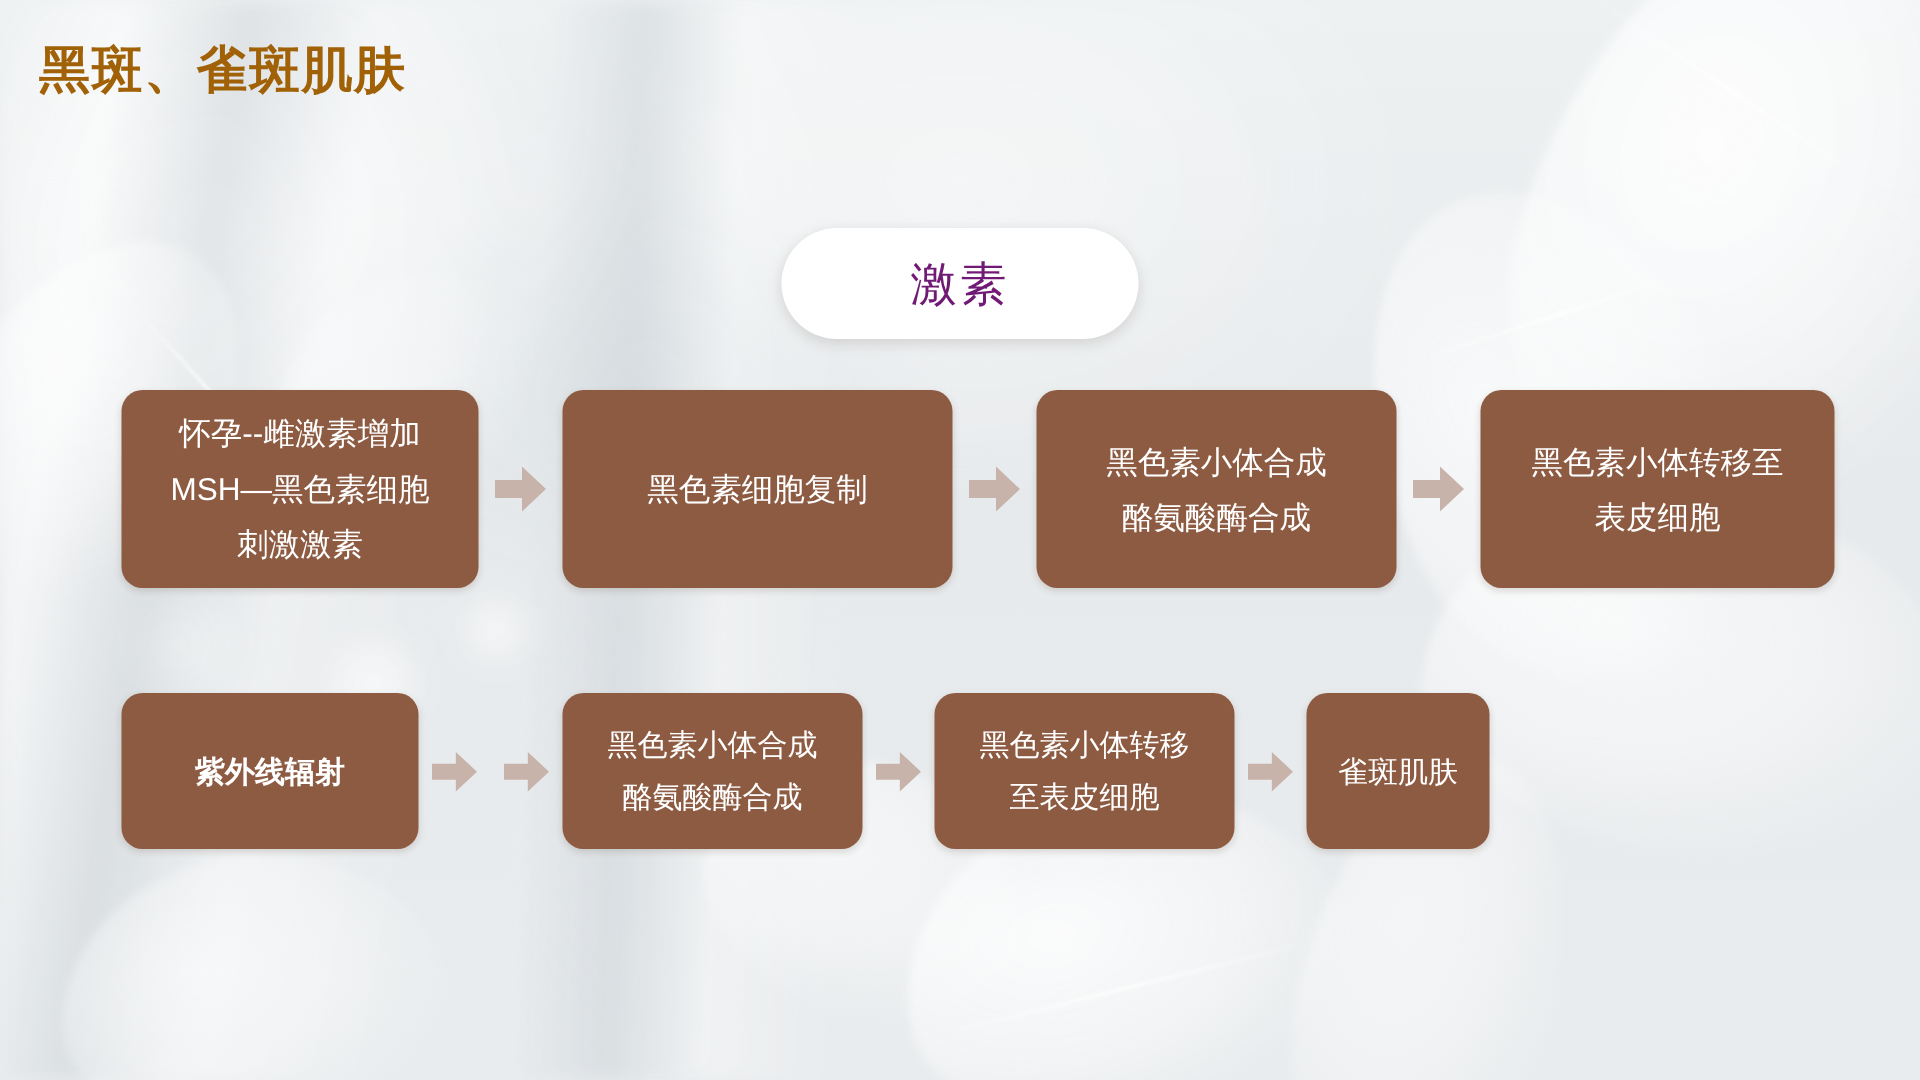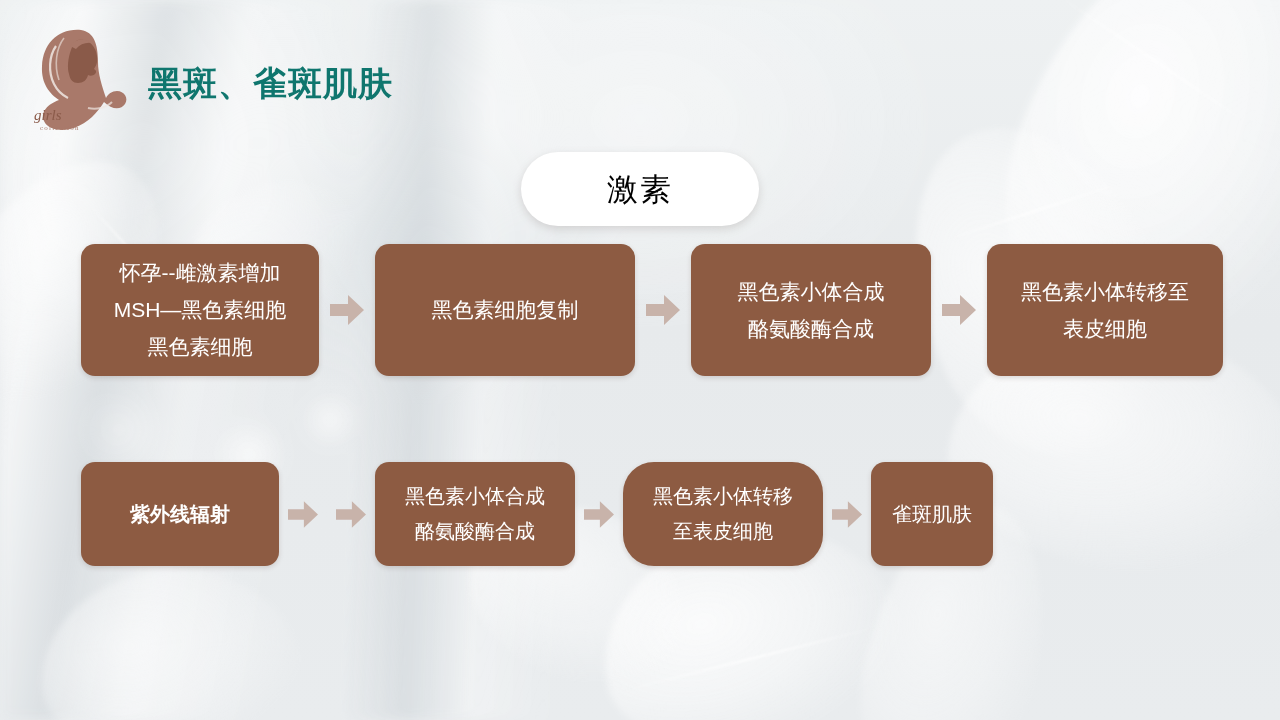--- a/index.html
+++ b/index.html
@@ -103,21 +103,21 @@
     position: relative;
     width: 104px;
     height: 112px;
     flex: 0 0 auto;
   }
   .logo-wrap svg { display: block; }
 
   .deck-title {
     font-size: 34px;
     font-weight: bold;
-    color: #0f766e;
+    color: #a16207;
     letter-spacing: 1px;
     white-space: nowrap;
     line-height: 1;
     margin-top: 6px;
   }
 
   
   .pill {
     position: absolute;
     left: 521px;
@@ -126,32 +126,32 @@
     height: 74px;
     background: #ffffff;
     border-radius: 40px;
     display: flex;
     align-items: center;
     justify-content: center;
     box-shadow: 0 3px 9px rgba(120,105,100,0.22);
   }
   .pill-label {
     font-size: 31px;
-    color: #000000;
+    color: #701a75;
     letter-spacing: 2px;
     line-height: 1;
   }
 
   
   .flow-row {
     position: absolute;
     display: flex;
     align-items: center;
   }
-  #row-1 { left: 81px; top: 244px; }
+  #row-1 { left: 81px; top: 260px; }
   #row-2 { left: 81px; top: 462px; }
 
   .node {
     background: #8d5b42;
     color: #ffffff;
     border-radius: 14px;
     display: flex;
     flex-direction: column;
     align-items: center;
     justify-content: center;
@@ -169,21 +169,21 @@
   #row-1 .n1 { width: 260px; }
   #row-1 .n2 { width: 240px; }
   #row-1 .n3 { width: 236px; }
 
   
   #row-2 .node { height: 104px; font-size: 20px; }
   #row-2 .node .line + .line { margin-top: 8px; }
   #row-2 .n0 { width: 198px; font-weight: bold; }
   #row-2 .n1 { width: 198px; }
   #row-2 .n2 { width: 200px; }
-  #row-2 .n3 { width: 200px; border-radius: 31px; }
+  #row-2 .n3 { width: 200px; }
   #row-2 .n4 { width: 122px; }
 
   
   .arrow {
     flex: 0 0 auto;
     display: flex;
     align-items: center;
     justify-content: center;
   }
   #row-1 .arrow { width: 56px; }
@@ -215,59 +215,34 @@
     <div class="feather f8"></div>
     <div class="feather f9"></div>
     <div class="quill q1"></div>
     <div class="quill q2"></div>
     <div class="quill q3"></div>
     <div class="quill q4"></div>
   </div>
 
   <div class="header">
 
-    <div class="logo-wrap">
-      <svg width="104" height="112" viewBox="0 0 104 112" aria-hidden="true">
-
-        <path d="M55 6 C32 4 17 20 16 42 C15 60 24 70 33 76 C22 80 14 88 18 97
-                 C22 106 36 108 48 104 C62 99 72 88 78 78 C86 86 95 86 99 80
-                 C103 74 98 67 91 67 C86 67 82 70 80 74 C76 62 72 50 72 38
-                 C72 20 68 8 55 6 Z" fill="#a9796a"></path>
-
-        <path d="M30 22 C23 32 22 48 28 60 C31 66 36 71 42 74" fill="none" stroke="#f0e7e3" stroke-width="2.2" opacity="0.85"></path>
-        <path d="M38 14 C30 24 28 42 33 56" fill="none" stroke="#f0e7e3" stroke-width="1.6" opacity="0.6"></path>
-        <path d="M62 84 C70 86 80 84 86 78" fill="none" stroke="#f0e7e3" stroke-width="2" opacity="0.7"></path>
-
-        <path d="M52 16 C62 14 70 22 71 32 C72 38 70 42 68 45
-                 C70 46 71 48 69 50 C67 52 64 52 62 51
-                 C61 56 57 59 52 59 C47 59 44 56 43 50
-                 C41 44 42 34 45 26 C47 20 49 17 52 16 Z" fill="#8a5a49"></path>
-
-        <path d="M44 22 C48 15 58 13 66 19 C60 18 54 20 50 25 Z" fill="#a9796a"></path>
-
-        <text x="8" y="96" font-family="'Liberation Serif', serif" font-style="italic" font-size="15" fill="#8a5a49">girls</text>
-        <text x="14" y="106" font-family="'Liberation Serif', serif" font-size="7" letter-spacing="1.2" fill="#a9796a">collection</text>
-      </svg>
-      <span class="sr-only">girls</span>
-      <span class="sr-only">collection</span>
-    </div>
 
     <div class="deck-title">黑斑、雀斑肌肤</div>
   </div>
 
   <div class="pill">
     <span class="pill-label">激素</span>
   </div>
 
   <div class="flow-row" id="row-1">
 
     <div class="node n0">
       <span class="line">怀孕--雌激素增加</span>
       <span class="line">MSH—黑色素细胞</span>
-      <span class="line">黑色素细胞</span>
+      <span class="line">刺激激素</span>
     </div>
 
     <div class="arrow">
       <svg width="34" height="30" viewBox="0 0 34 30" aria-hidden="true">
         <path d="M0 9 H18 V0 L34 15 L18 30 V21 H0 Z" fill="#c8b3aa"></path>
       </svg>
     </div>
 
     <div class="node n1">
       <span class="line">黑色素细胞复制</span>

